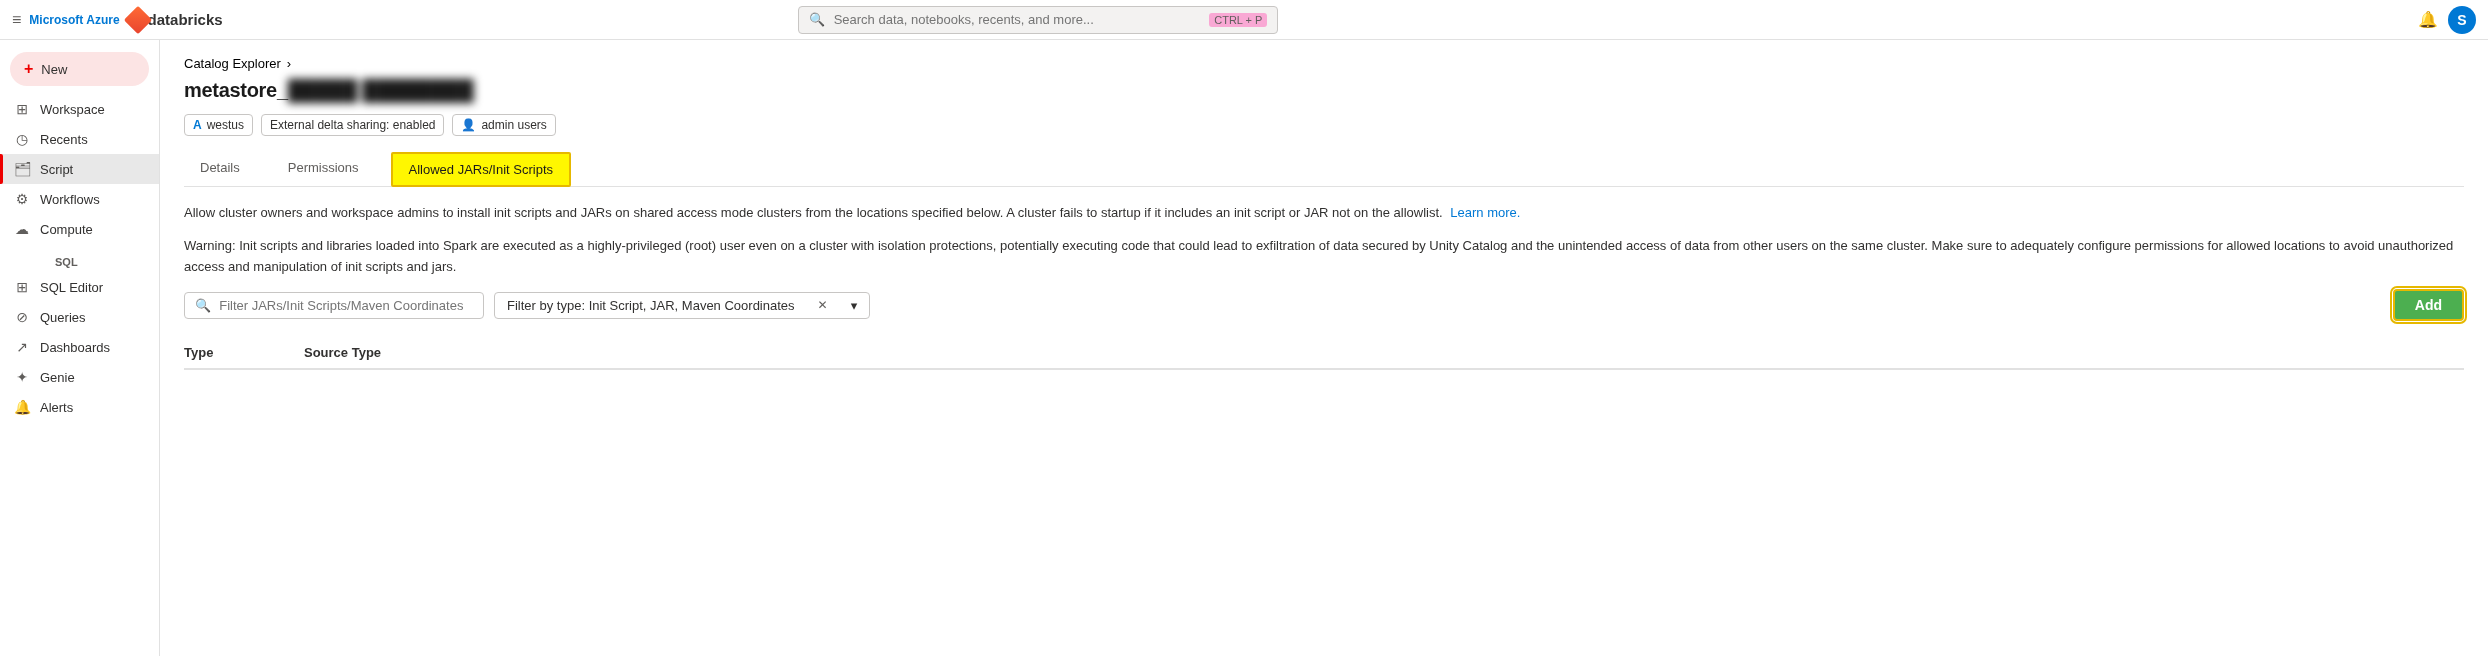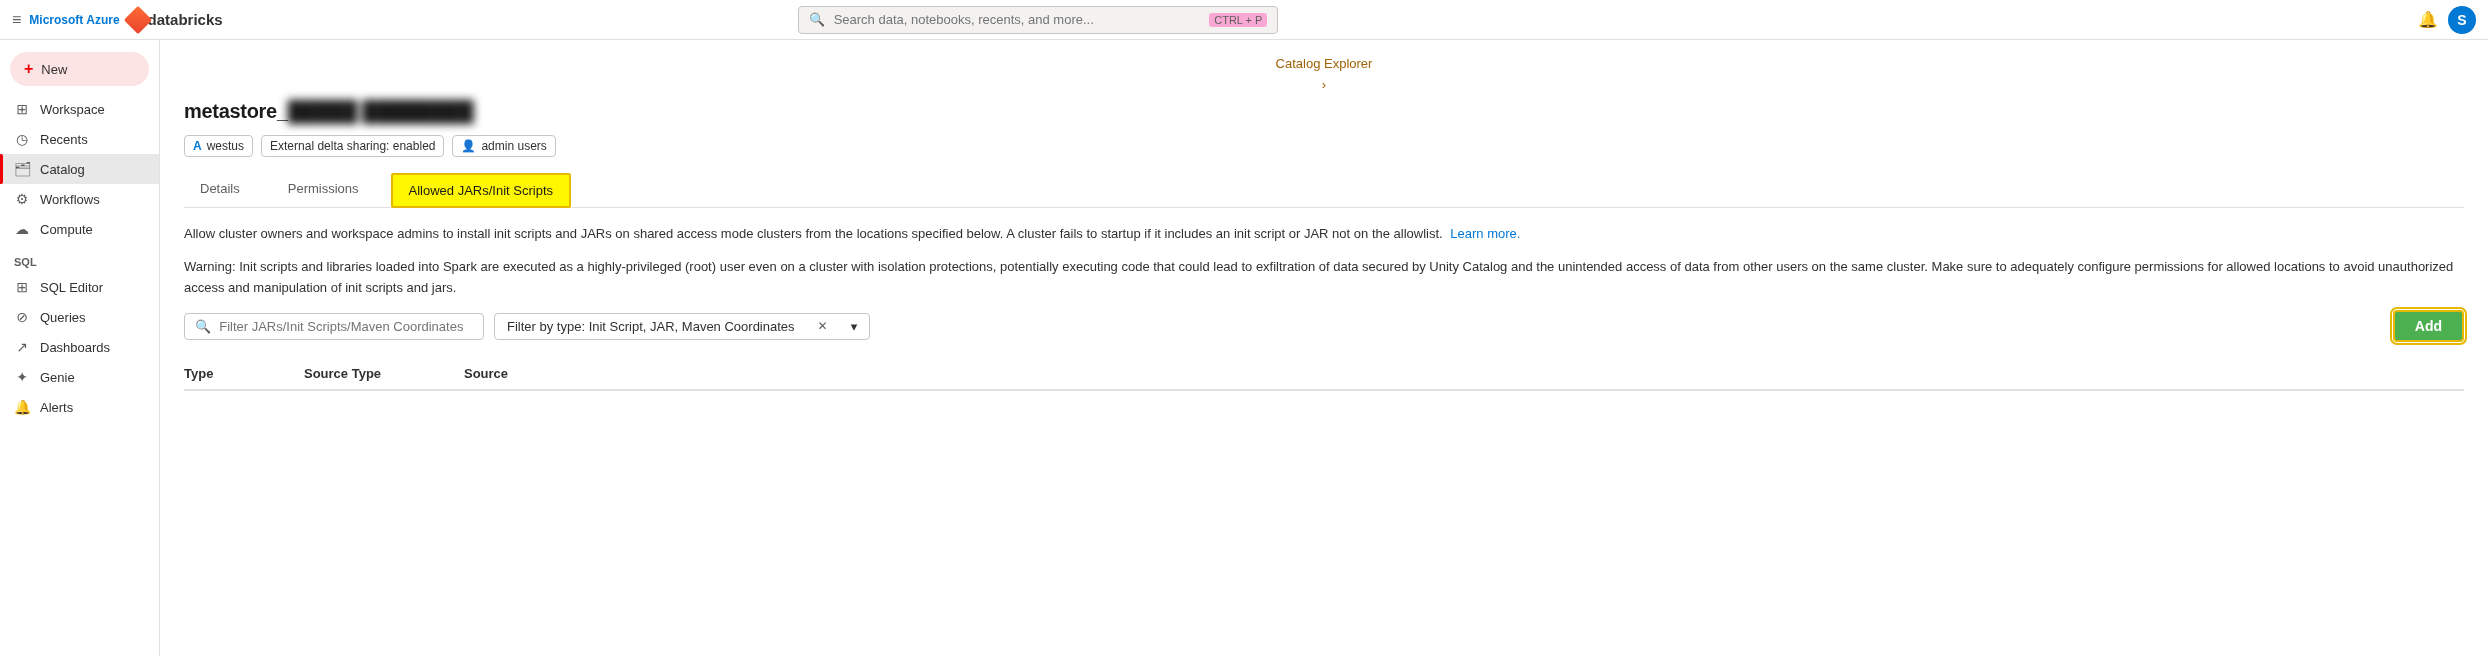--- a/index.html
+++ b/index.html
@@ -48,27 +48,27 @@
       display: flex; align-items: center; gap: 10px;
       padding: 7px 14px; cursor: pointer; color: #323130;
       font-size: 13px; border-radius: 0; position: relative;
     }
     .sidebar-item.active { background: #e8e8e8; font-weight: 500; }
     .sidebar-item.active::before {
       content: ''; position: absolute; left: 0; top: 0; bottom: 0;
       width: 3px; background: #e00; border-radius: 0 2px 2px 0;
     }
     .sidebar-icon { width: 16px; text-align: center; font-size: 14px; color: #605e5c; }
-    .sidebar-section { font-size: 11px; color: #605e5c; padding: 12px 14px 4px; font-weight: 600; text-transform: uppercase; }
+    .sidebar-section { font-size: 11px; color: #605e5c; padding: 12px 14px 4px; font-weight: 600; text-transform: uppercase; margin-left: 41px; }
 
     
     .content { flex: 1; overflow-y: auto; padding: 16px 24px; }
 
     
-    .breadcrumb { display: flex; align-items: center; gap: 6px; color: #a16207; font-size: 13px; margin-bottom: 8px; flex-direction: column; }
+    .breadcrumb { display: flex; align-items: center; gap: 6px; color: #000000; font-size: 13px; margin-bottom: 8px; }
 
     
     .page-title { font-size: 20px; font-weight: 700; color: #1b1b1b; margin-bottom: 12px; letter-spacing: -0.3px; }
     .page-title-blur { filter: blur(4px); display: inline; }
 
     
     .meta-badges { display: flex; align-items: center; gap: 8px; margin-bottom: 16px; }
     .badge {
       display: flex; align-items: center; gap: 5px;
       border: 1px solid #c8c6c4; border-radius: 4px;
@@ -161,21 +161,21 @@
     <div class="sidebar-item">
       <span class="sidebar-icon">⊞</span>
       <span>Workspace</span>
     </div>
     <div class="sidebar-item">
       <span class="sidebar-icon">◷</span>
       <span>Recents</span>
     </div>
     <div class="sidebar-item active">
       <span class="sidebar-icon">🗂</span>
-      <span>Catalog</span>
+      <span>Script</span>
     </div>
     <div class="sidebar-item">
       <span class="sidebar-icon">⚙</span>
       <span>Workflows</span>
     </div>
     <div class="sidebar-item">
       <span class="sidebar-icon">☁</span>
       <span>Compute</span>
     </div>
 
@@ -253,18 +253,17 @@
         <span>Filter by type: Init Script, JAR, Maven Coordinates</span>
         <span class="x-icon">✕</span>
         <span>▾</span>
       </div>
       <button class="add-btn">Add</button>
     </div>
 
     <div class="table-header">
       <div class="th th-type">Type</div>
       <div class="th th-source-type">Source Type</div>
-      <div class="th th-source">Source</div>
     </div>
     <hr class="divider">
 
   </main>
 </div>
 
 </body></html>

